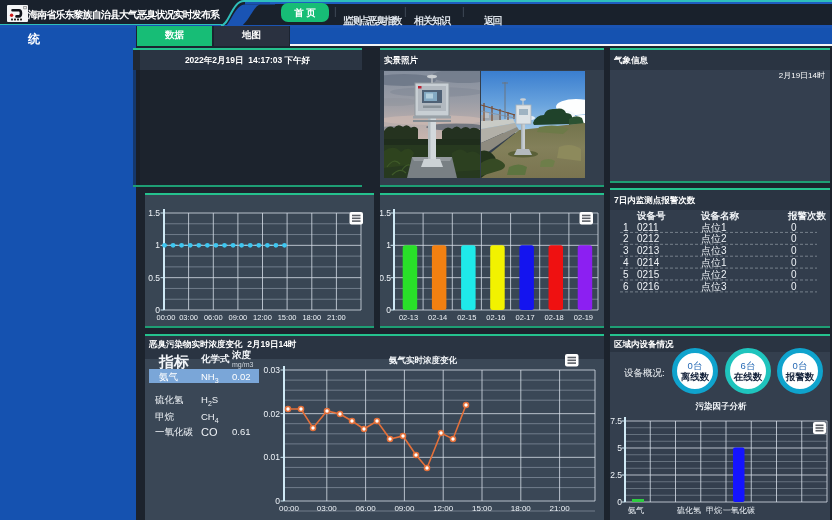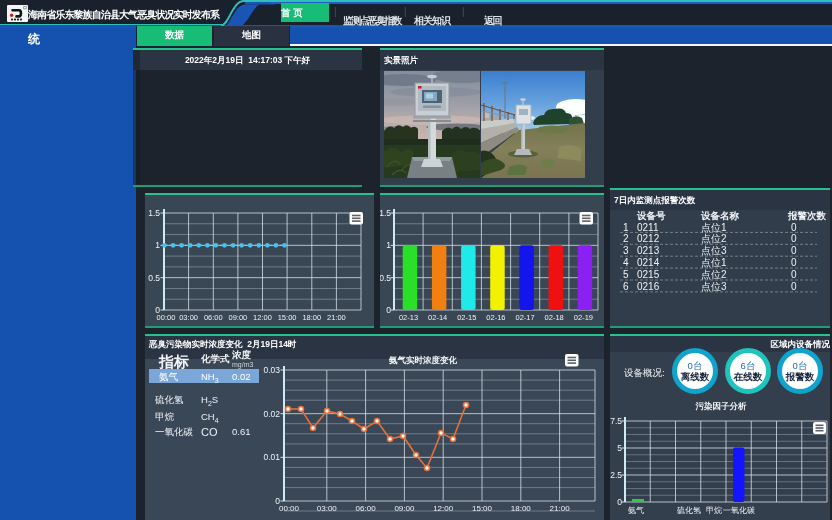--- a/index.html
+++ b/index.html
@@ -13,21 +13,21 @@
 #blueband { position:absolute; left:0; top:26px; width:832px; height:19px; background:#1552b0; }
 #whiteline { position:absolute; left:290px; top:44px; width:542px; height:2px; background:#f2f4f6; }
 #bluecol { position:absolute; left:0; top:26px; width:136px; height:494px; background:#1552b0; }
 #tong { position:absolute; left:28px; top:31px; font-size:12px; font-weight:bold; color:#fff; }
 #tabwrap { position:absolute; left:136px; top:26px; width:154px; height:26px; background:#1b2330; }
 .tab { position:absolute; top:0; height:20px; line-height:20px; text-align:center; font-size:9.5px; color:#fff; font-weight:bold;font-family:Liberation Mono, monospace; }
 #tab1 { left:1px; width:75px; background:#17bd76; }
 #tab2 { left:78px; width:75px; background:#2a3140; }
 #nav { position:absolute; top:0; left:0; width:832px; height:26px; }
 .navitem { position:absolute; top:14px; font-size:10px; color:#dde3ea; font-weight:bold; }
-#navbtn { position:absolute; left:281px; top:3px; width:48px; height:19px; background:#17bd76; color:#fff; line-height:19px; font-size:9.5px; font-weight:bold; }
+#navbtn { position:absolute; left:281px; top:3px; width:48px; height:19px; background:#17bd76; color:#fff; text-align:center; line-height:19px; font-size:9.5px; font-weight:bold;border-radius:7px; }
 .navsep { position:absolute; top:6px; color:#45505f; font-size:10px; }
 .panel { position:absolute; border-top:2px solid #25c28e; border-bottom:2px solid #1e9e74; }
 .phead { height:20px; line-height:20px; background:#2a3442; color:#fff; font-size:8.5px; font-weight:bold; padding-left:4px; }
 </style>
 </head>
 <body>
 <div id="stage">
   <div id="bluecol"></div>
   <div id="blueband"></div>
   <div id="whiteline"></div>
@@ -163,20 +163,24 @@
       <rect x="40" y="52" width="4" height="26" fill="#c7cdd1"></rect>
       <rect x="40" y="52" width="1.4" height="26" fill="#a9b1b6"></rect>
       <rect x="35" y="34" width="15" height="19" fill="#dde2e5" stroke="#aab2b8" stroke-width="0.8"></rect>
       <rect x="38" y="38" width="9" height="6" fill="#9fb3c2"></rect>
       <polygon points="36,78 48,78 51,84 33,84" fill="#b4babe"></polygon>
       <line x1="42" y1="34" x2="42" y2="29" stroke="#c7cdd1" stroke-width="1.2"></line>
       <ellipse cx="42" cy="28.5" rx="3" ry="1.2" fill="#ccd1d5"></ellipse>
     </svg>
   </div>
 
+  <div class="panel" id="p3" style="left:610px;top:48px;width:220px;height:135px;background:#343f4f;">
+    <div class="phead">气象信息</div>
+    <div style="text-align:right;padding:0 5px 0 0;font-size:8px;color:#fff;">2月19日14时</div>
+  </div>
 
   <div class="panel" id="p4" style="left:145px;top:193px;width:229px;height:135px;background:#394654;">
   <svg width="229" height="131" viewBox="0 0 229 131" font-family="Liberation Sans, sans-serif">
     <g stroke="#c2cedb" stroke-opacity="0.4" stroke-width="1">
       <line x1="19" y1="28.78" x2="216" y2="28.78"></line>
           <line x1="19" y1="39.56" x2="216" y2="39.56"></line>
       <line x1="19" y1="61.11" x2="216" y2="61.11"></line>
           <line x1="19" y1="71.89" x2="216" y2="71.89"></line>
       <line x1="19" y1="93.44" x2="216" y2="93.44"></line>
           <line x1="19" y1="104.22" x2="216" y2="104.22"></line>
@@ -443,21 +447,21 @@
         <g stroke="#5b5f66" stroke-width="1.6">
             <line x1="422.5" y1="5.5" x2="431" y2="5.5"></line>
             <line x1="422.5" y1="8.3" x2="431" y2="8.3"></line>
             <line x1="422.5" y1="11.1" x2="431" y2="11.1"></line>
           </g>
       </svg>
     </div>
   </div>
 
   <div class="panel" id="p8" style="left:610px;top:334px;width:220px;height:190px;background:#343f4e;">
-    <div class="phead" style="height:16px;line-height:16px;text-align:right;">区域内设备情况</div>
+    <div class="phead" style="height:16px;line-height:16px;">区域内设备情况</div>
     <svg width="220" height="168" viewBox="0 0 220 168" style="overflow:visible" font-family="Liberation Sans, sans-serif">
       <text x="14" y="24" fill="#f2f5f8" font-size="9.5">设备概况:</text>
       <g>
         <circle cx="85" cy="19" r="20.5" fill="#fff" stroke="#0fa3cd" stroke-width="5"></circle>
         <circle cx="138" cy="19" r="20.5" fill="#fff" stroke="#1fc4bd" stroke-width="5"></circle>
         <circle cx="190" cy="19" r="20.5" fill="#fff" stroke="#0fa3cd" stroke-width="5"></circle>
         <g font-size="9.5" text-anchor="middle">
           <text x="85" y="17" fill="#2569b5">0台</text>
             <text x="85" y="28" fill="#16243c" font-weight="bold">离线数</text>
           <text x="138" y="17" fill="#2569b5">6台</text>

